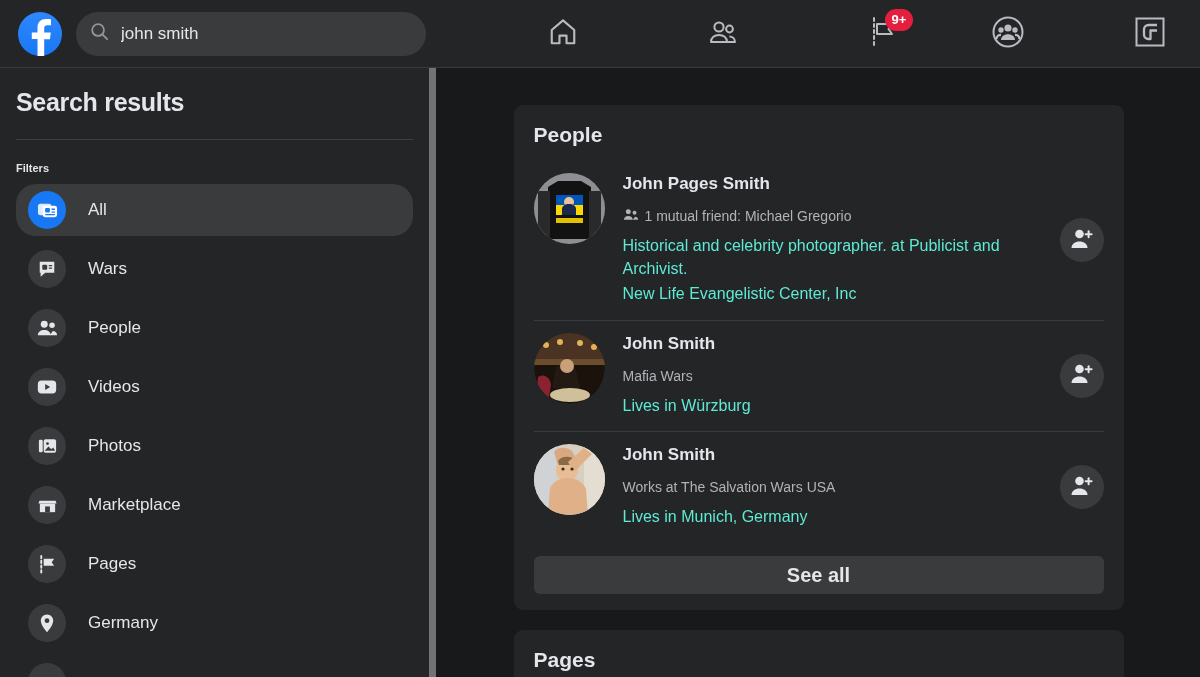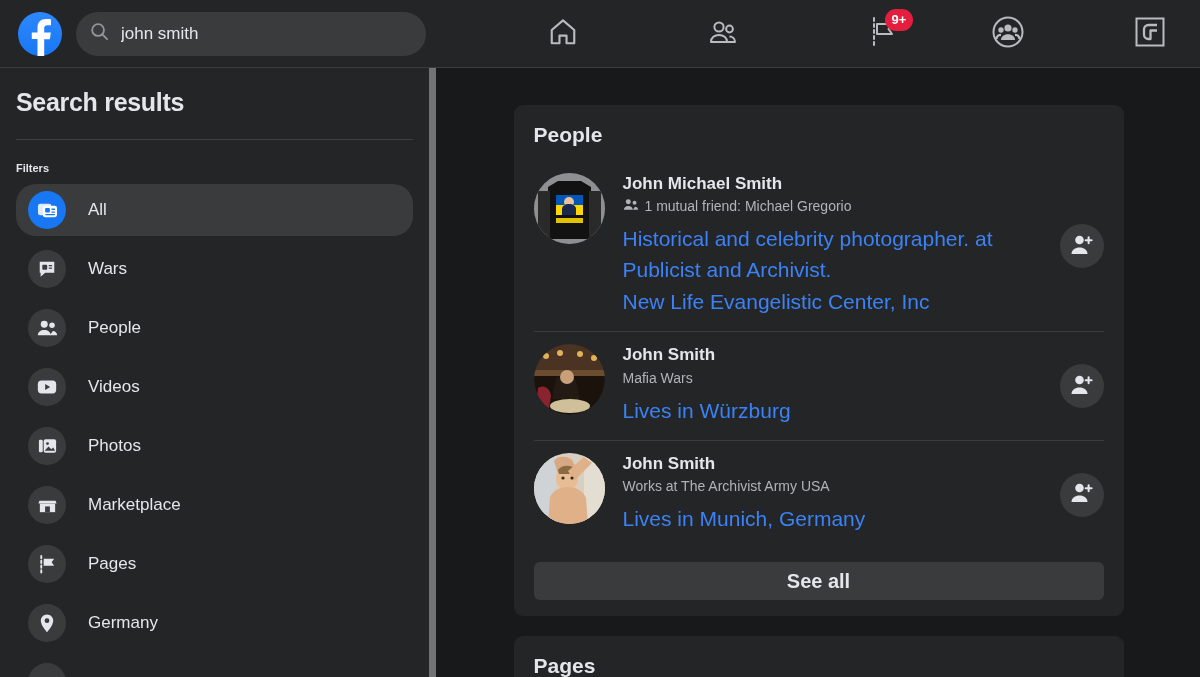--- a/index.html
+++ b/index.html
@@ -193,28 +193,28 @@
   }
   .person-name {
     font-size: 17px;
     font-weight: bold;
     color: #e4e6eb;
     line-height: 1.3;
   }
   .person-meta {
     font-size: 14px;
     color: #b0b3b8;
-    margin-top: 3px;
+    margin-top: 13px;
     display: flex;
     align-items: center;
     gap: 6px;
   }
   .person-detail {
-    font-size: 21px;
-    color: #3b82f6;
+    font-size: 16px;
+    color: #5eead4;
     margin-top: 10px;
     line-height: 1.45;
   }
   .add-friend-btn {
     position: absolute;
     right: 0;
     top: 50%;
     transform: translateY(-50%);
     width: 44px; height: 44px;
     border-radius: 50%;
@@ -444,21 +444,21 @@
           <rect x="4" y="18" width="12" height="50" fill="#2a2a2a"></rect>
           <rect x="55" y="18" width="12" height="50" fill="#2a2a2a"></rect>
           <rect x="22" y="22" width="27" height="20" fill="#0057b7"></rect>
           <rect x="22" y="32" width="27" height="10" fill="#ffd700"></rect>
           <circle cx="35" cy="29" r="5" fill="#e8c39e"></circle>
           <path d="M28 42h14v-6c0-3-3-5-7-5s-7 2-7 5z" fill="#1b2a4a"></path>
           <rect x="22" y="45" width="27" height="5" fill="#e0c200"></rect>
         </svg>
       </div>
       <div class="person-info">
-        <div class="person-name">John Michael Smith</div>
+        <div class="person-name">John Pages Smith</div>
         <div class="person-meta">
           <span>
             <svg width="16" height="13" viewBox="0 0 18 14">
               <circle cx="6" cy="4" r="2.8" fill="#b0b3b8"></circle>
               <path d="M1 13c0-2.6 2.2-4.2 5-4.2s5 1.6 5 4.2z" fill="#b0b3b8"></path>
               <circle cx="13" cy="5" r="2.2" fill="#b0b3b8"></circle>
               <path d="M11 13h6c0-2.2-1.5-3.5-3.4-3.5" fill="#b0b3b8"></path>
             </svg>
           </span>
           <span>1 mutual friend: Michael Gregorio</span>
@@ -524,21 +524,21 @@
           <path d="M24 17c3-5 14-6 18 0l-1 4H25z" fill="#8a6a42"></path>
           <path d="M16 44c4-8 12-10 18-10s15 3 18 11l2 26H14z" fill="#e0b188"></path>
           <path d="M34 18 L50 4 L58 10 L40 28z" fill="#e0b188"></path>
           <circle cx="29" cy="25" r="1.6" fill="#3a2a1a"></circle>
           <circle cx="38" cy="25" r="1.6" fill="#3a2a1a"></circle>
         </svg>
       </div>
       <div class="person-info">
         <div class="person-name">John Smith</div>
         <div class="person-meta">
-          <span>Works at The Archivist Army USA</span>
+          <span>Works at The Salvation Wars USA</span>
         </div>
         <div class="person-detail">Lives in Munich, Germany</div>
       </div>
       <button class="add-friend-btn">
         <span>
           <svg width="24" height="22" viewBox="0 0 24 22">
             <circle cx="9.5" cy="6" r="4.3" fill="#e4e6eb"></circle>
             <path d="M1.5 20c0-4.2 3.6-6.6 8-6.6s8 2.4 8 6.6z" fill="#e4e6eb"></path>
             <rect x="17.6" y="2.2" width="2" height="8" rx="1" fill="#e4e6eb"></rect>
             <rect x="14.6" y="5.2" width="8" height="2" rx="1" fill="#e4e6eb"></rect>

